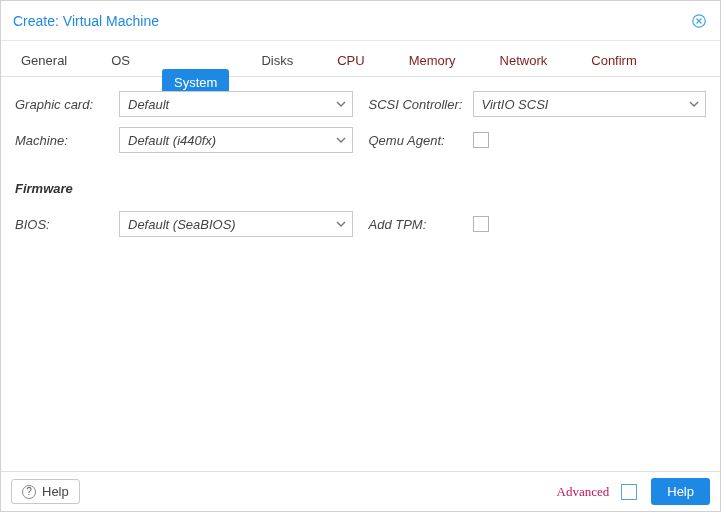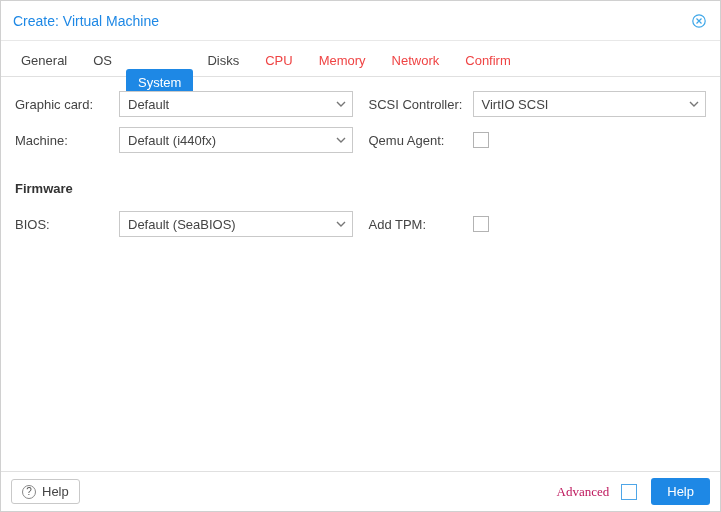--- a/index.html
+++ b/index.html
@@ -33,44 +33,45 @@
     width: 18px; height: 18px;
     display: flex; align-items: center; justify-content: center;
     cursor: pointer;
     color: #3da6e8;
   }
   .tabs {
     height: 36px;
     display: flex;
     align-items: center;
     padding: 4px 8px 0 8px;
-    gap: 2px;
+    gap: 20px;
     border-bottom: 1px solid #e0e0e0;
   }
   .tab {
     padding: 6px 12px;
     font-size: 13px;
     color: #444;
     cursor: pointer;
     border-radius: 3px 3px 0 0;
   }
   .tab.active {
     background: #1e88e5;
     color: #fff;
     margin-top: 44px;
   }
   .tab.disabled {
-    color: #ef4444;
+    color: #7f1d1d;
     cursor: default;
   }
   .content {
     flex: 1;
     padding: 14px 14px;
     display: flex;
     gap: 16px;
+    font-style: italic;
   }
   .col {
     flex: 1;
     display: flex;
     flex-direction: column;
     gap: 10px;
   }
   .row {
     display: flex;
     align-items: center;

